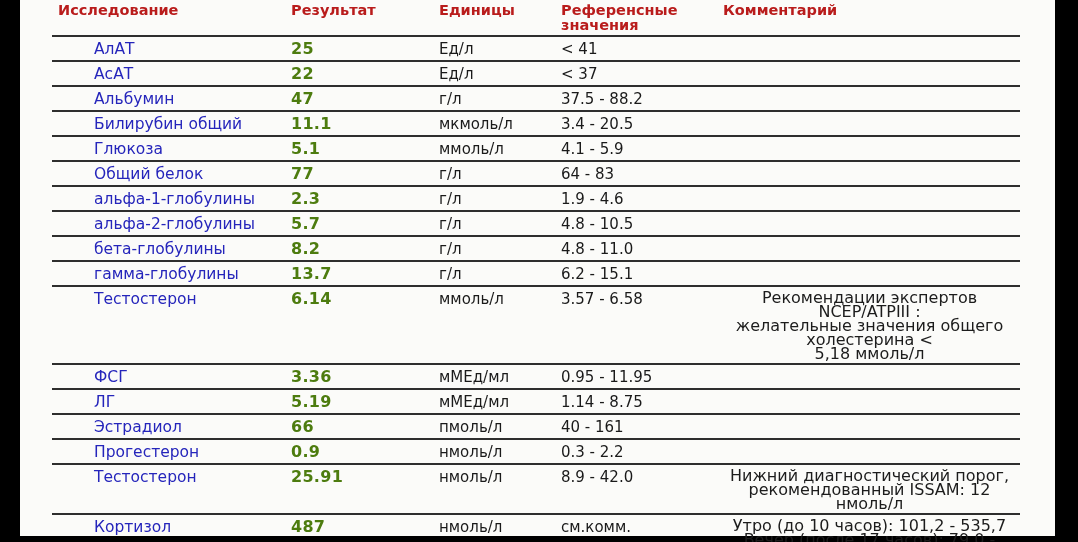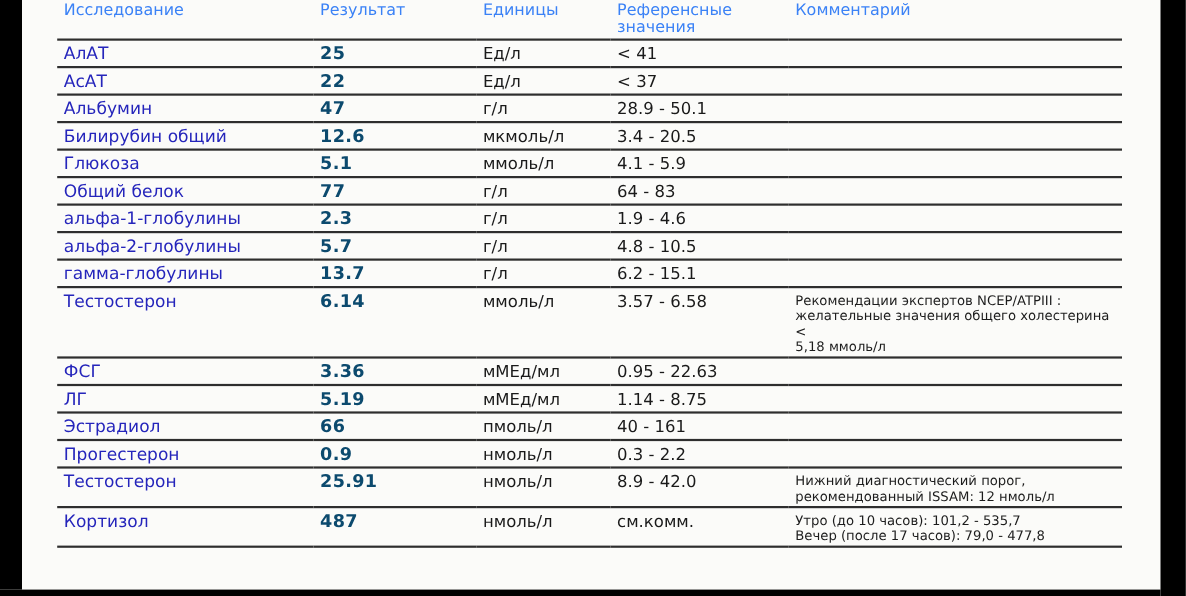--- a/index.html
+++ b/index.html
@@ -30,24 +30,24 @@
     border-collapse: collapse;
     table-layout: fixed;
   }
   col.c-name    { width: 233px; }
   col.c-result  { width: 148px; }
   col.c-units   { width: 122px; }
   col.c-ref     { width: 162px; }
   col.c-comment { width: 303px; }
 
   th {
-    font-weight: normal;
+    font-weight: bold;
     font-size: 14.5px;
     line-height: 15px;
-    color: #3b82f6;
+    color: #b91c1c;
     text-align: left;
     vertical-align: top;
     padding: 3px 4px 2px 6px;
     border-bottom: 2px solid #2e2e2e;
   }
   th .wrap-narrow {
     display: inline-block;
     width: 112px;
   }
   td {
@@ -55,33 +55,35 @@
     border-bottom: 2px solid #2e2e2e;
     padding: 3px 4px 2px 6px;
     font-size: 15px;
     line-height: 18px;
     color: #1a1a1a;
   }
   td.cell-name a {
     color: #2525bb;
     text-decoration: none;
     font-size: 15.5px;
+    margin-left: 36px;
   }
   td.cell-result {
     font-weight: bold;
     font-size: 16px;
-    color: #0c4a6e;
+    color: #4d7c0f;
     letter-spacing: 0.3px;
   }
   td.cell-comment {
-    font-size: 12px;
+    font-size: 16px;
     line-height: 14px;
     padding-top: 4px;
     white-space: pre-line;
     color: #1c1c1c;
+    text-align: center;
   }
 </style>
 </head>
 <body>
 
 <div class="crop-bar left"></div>
 <div class="crop-bar right"></div>
 <div class="crop-bar bottom"></div>
 
 <table class="results">
@@ -113,26 +115,26 @@
     <td class="cell-name"><a href="#">АсАТ</a></td>
     <td class="cell-result">22</td>
     <td class="cell-units">Ед/л</td>
     <td class="cell-ref">&lt; 37</td>
     <td class="cell-comment"></td>
   </tr>
       <tr>
     <td class="cell-name"><a href="#">Альбумин</a></td>
     <td class="cell-result">47</td>
     <td class="cell-units">г/л</td>
-    <td class="cell-ref">28.9 - 50.1</td>
+    <td class="cell-ref">37.5 - 88.2</td>
     <td class="cell-comment"></td>
   </tr>
       <tr>
     <td class="cell-name"><a href="#">Билирубин общий</a></td>
-    <td class="cell-result">12.6</td>
+    <td class="cell-result">11.1</td>
     <td class="cell-units">мкмоль/л</td>
     <td class="cell-ref">3.4 - 20.5</td>
     <td class="cell-comment"></td>
   </tr>
       <tr>
     <td class="cell-name"><a href="#">Глюкоза</a></td>
     <td class="cell-result">5.1</td>
     <td class="cell-units">ммоль/л</td>
     <td class="cell-ref">4.1 - 5.9</td>
     <td class="cell-comment"></td>
@@ -149,20 +151,27 @@
     <td class="cell-result">2.3</td>
     <td class="cell-units">г/л</td>
     <td class="cell-ref">1.9 - 4.6</td>
     <td class="cell-comment"></td>
   </tr>
       <tr>
     <td class="cell-name"><a href="#">альфа-2-глобулины</a></td>
     <td class="cell-result">5.7</td>
     <td class="cell-units">г/л</td>
     <td class="cell-ref">4.8 - 10.5</td>
+    <td class="cell-comment"></td>
+  </tr>
+      <tr>
+    <td class="cell-name"><a href="#">бета-глобулины</a></td>
+    <td class="cell-result">8.2</td>
+    <td class="cell-units">г/л</td>
+    <td class="cell-ref">4.8 - 11.0</td>
     <td class="cell-comment"></td>
   </tr>
       <tr>
     <td class="cell-name"><a href="#">гамма-глобулины</a></td>
     <td class="cell-result">13.7</td>
     <td class="cell-units">г/л</td>
     <td class="cell-ref">6.2 - 15.1</td>
     <td class="cell-comment"></td>
   </tr>
       <tr>
@@ -171,21 +180,21 @@
     <td class="cell-units">ммоль/л</td>
     <td class="cell-ref">3.57 - 6.58</td>
     <td class="cell-comment">Рекомендации экспертов NCEP/ATPIII :
 желательные значения общего холестерина &lt;
 5,18 ммоль/л</td>
   </tr>
       <tr>
     <td class="cell-name"><a href="#">ФСГ</a></td>
     <td class="cell-result">3.36</td>
     <td class="cell-units">мМЕд/мл</td>
-    <td class="cell-ref">0.95 - 22.63</td>
+    <td class="cell-ref">0.95 - 11.95</td>
     <td class="cell-comment"></td>
   </tr>
       <tr>
     <td class="cell-name"><a href="#">ЛГ</a></td>
     <td class="cell-result">5.19</td>
     <td class="cell-units">мМЕд/мл</td>
     <td class="cell-ref">1.14 - 8.75</td>
     <td class="cell-comment"></td>
   </tr>
       <tr>

